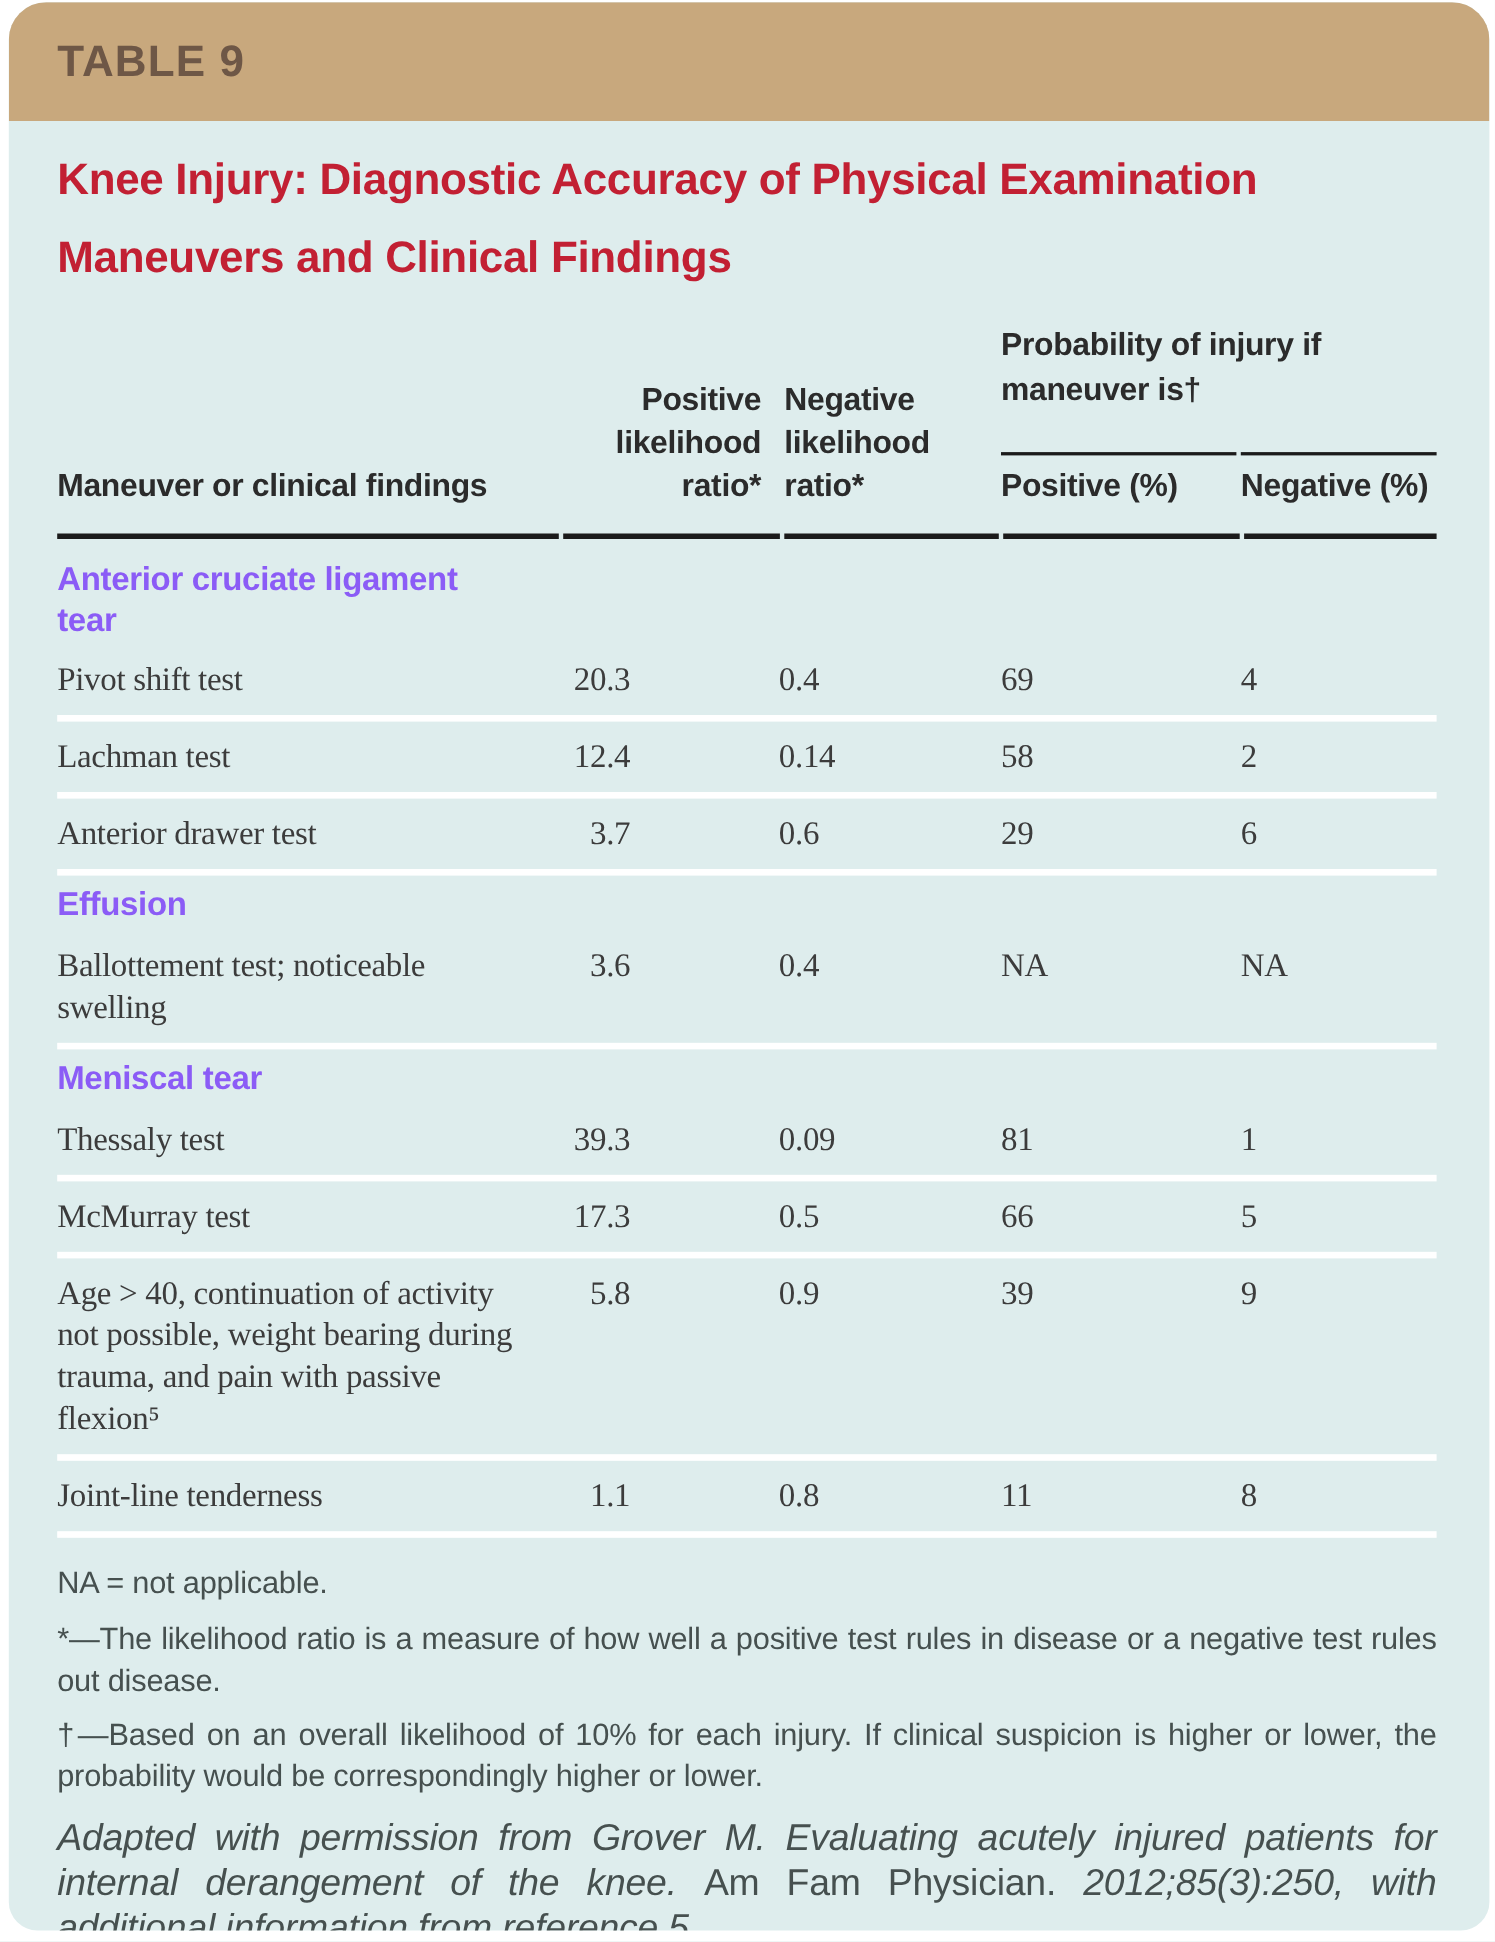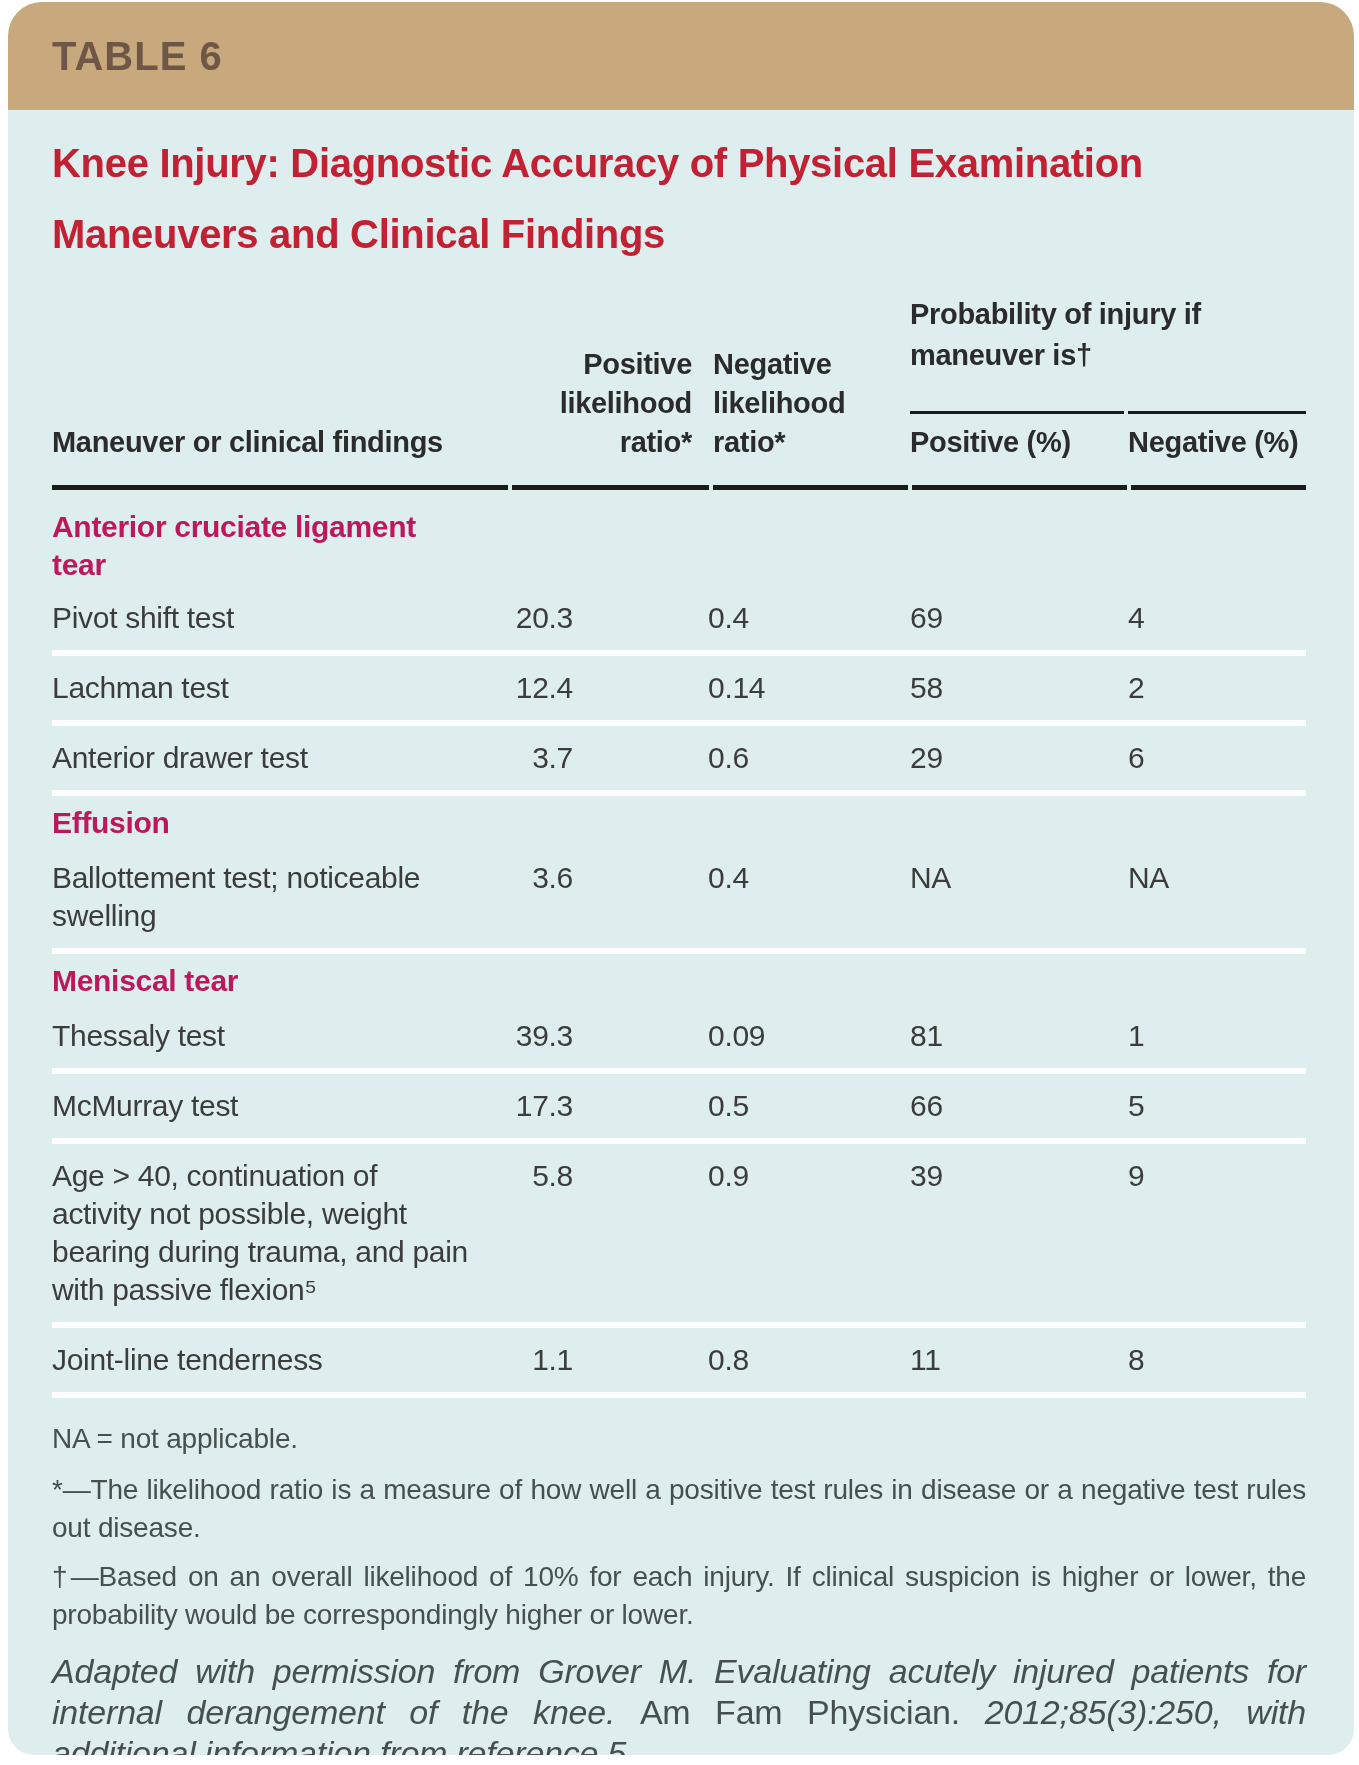--- a/index.html
+++ b/index.html
@@ -45,29 +45,29 @@
   .group-rule.seg2{left:1076px;width:178px;}
   .rule-thick{
     position:absolute;bottom:0;left:0;width:1254px;height:5px;
     display:flex;gap:4px;
   }
   .rule-thick div{height:5px;background:#1B1B1B;}
   .rt1{width:456px;} .rt2{width:197px;} .rt3{width:195px;} .rt4{width:215px;} .rt5{width:175px;}
   
   .tbody{width:1254px;}
   .section-header{
-    font-weight:bold;color:#be185d;font-size:30px;line-height:38px;
+    font-weight:bold;color:#8b5cf6;font-size:30px;line-height:38px;
     letter-spacing:-0.3px;width:420px;padding:8px 0 4px;
     hyphens:manual;-webkit-hyphens:manual;
   }
   .section-header.first{padding-top:18px;padding-bottom:2px;}
   .row{
     display:grid;grid-template-columns:456px 65px 337px 218px 178px;
     align-items:start;padding:13px 0;
-    font-size:30px;line-height:38px;letter-spacing:-0.3px;color:#3C3C3C;
+    font-size:30px;line-height:38px;letter-spacing:-0.3px;color:#3C3C3C;font-family:Liberation Serif, serif;
   }
   .row .c1{width:420px;hyphens:manual;-webkit-hyphens:manual;}
   .row .c2{text-align:right;}
   .row .c3{padding-left:135px;}
   .sep{height:6px;background:#FFFFFF;width:1254px;}
   
   .footnotes{width:1254px;margin-top:22px;color:#46504F;}
   .fn{
     font-size:28px;line-height:38px;text-align:justify;margin:0 0 11px;
     letter-spacing:-0.2px;
@@ -79,21 +79,21 @@
     letter-spacing:-0.2px;
   }
   .citation .journal{font-style:normal;}
 </style>
 </head>
 <body>
 
 <div class="card">
 
   <div class="card-header">
-    <span class="table-tag">TABLE 6</span>
+    <span class="table-tag">TABLE 9</span>
   </div>
 
   <div class="card-body">
 
     <h1 class="page-title">Knee Injury: Diagnostic Accuracy of Physical Examination Maneuvers and Clinical Findings</h1>
 
     <div class="thead">
       <div class="th th-maneuver">Maneuver or clinical findings</div>
       <div class="th th-plr">Positive likelihood ratio*</div>
       <div class="th th-nlr">Negative likelihood ratio*</div>

